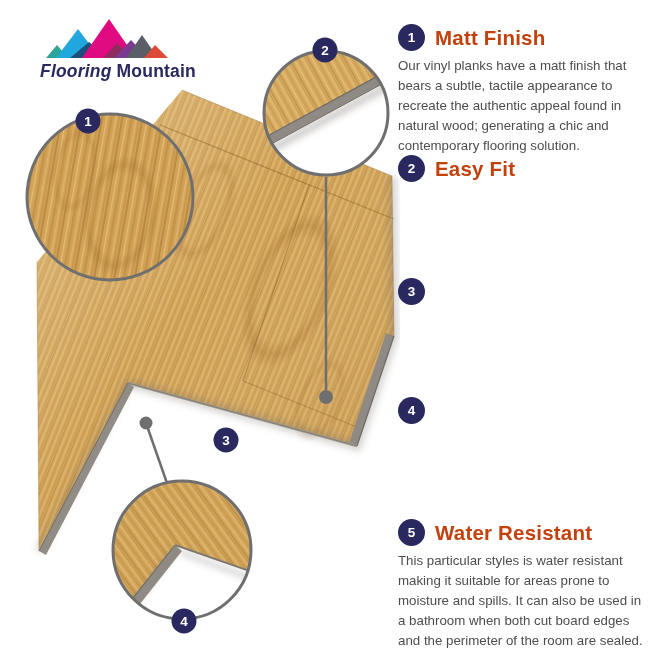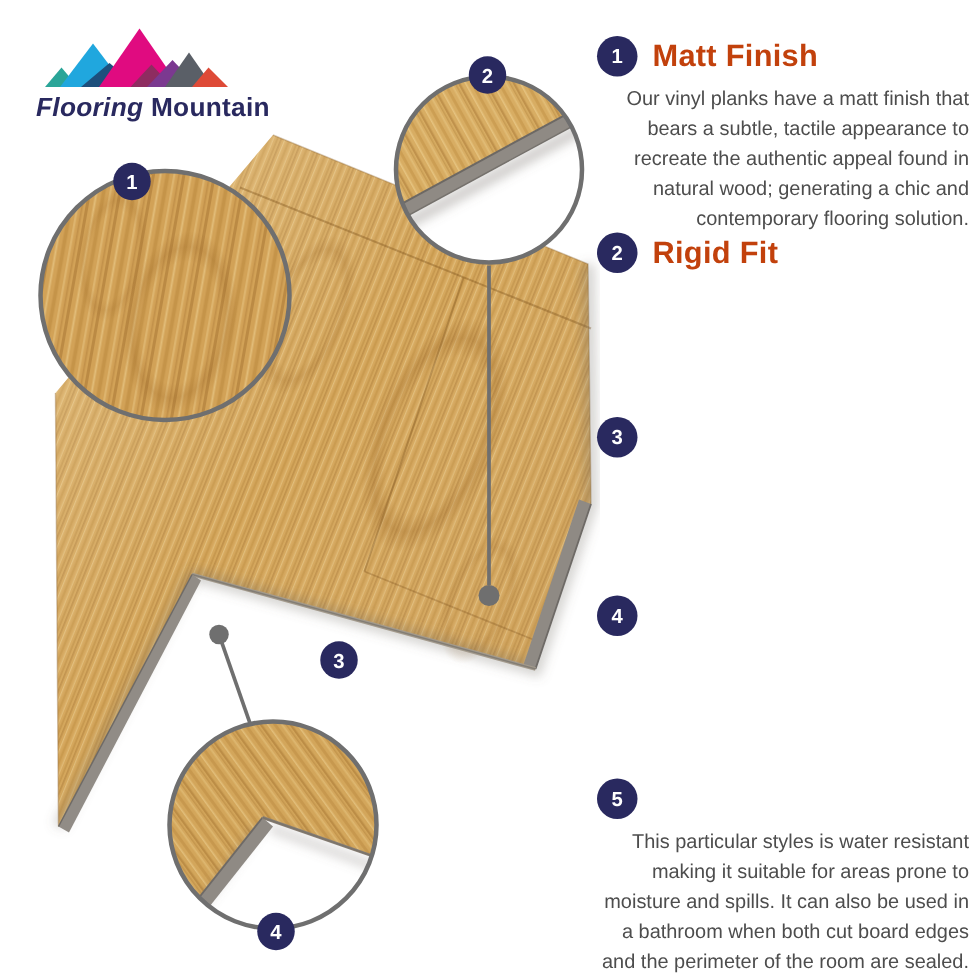--- a/index.html
+++ b/index.html
@@ -1,40 +1,40 @@
 <!DOCTYPE html>
 <html><head>
 <meta charset="utf-8">
 <style>
   html,body{margin:0;padding:0;background:#fff;}
   body{width:650px;height:650px;font-family:"Liberation Sans",sans-serif;-webkit-font-smoothing:antialiased;}
   .canvas{position:relative;width:650px;height:650px;background:#fff;overflow:hidden;}
 
   
-  .logo{position:absolute;left:24px;top:14px;width:170px;z-index:6;}
+  .logo{position:absolute;left:40px;top:14px;width:170px;z-index:6;}
   .logo svg{display:block;}
   .brand{font-size:17.5px;font-weight:bold;color:#29295f;letter-spacing:.2px;margin-top:1px;white-space:nowrap;}
   .brand .it{font-style:italic;margin-right:5px;}
 
   
   .illustration{position:absolute;left:0;top:0;width:400px;height:650px;z-index:1;}
 
   
   .features{position:absolute;left:398px;top:0;width:248px;z-index:5;}
   .feature{position:absolute;left:0;width:248px;}
   .feature:nth-child(1){top:24px;}
   .feature:nth-child(2){top:155px;}
   .feature:nth-child(3){top:278px;}
   .feature:nth-child(4){top:397px;}
   .feature:nth-child(5){top:519px;}
   .f-head{display:flex;align-items:center;gap:10px;}
   .badge{width:27px;height:27px;border-radius:50%;background:#29295f;color:#fff;
          font-size:13.5px;font-weight:bold;display:flex;align-items:center;justify-content:center;flex:0 0 27px;}
   .f-title{font-size:20.5px;color:#c2410c;margin:0;font-weight:bold;letter-spacing:.2px;}
-  .f-desc{margin:5px 0 0;font-size:13.3px;line-height:20px;color:#4d4d4d;text-align:right;}
+  .f-desc{margin:5px 0 0;font-size:13.3px;line-height:20px;color:#4d4d4d;}
 
   svg text.callout-num{font-family:"Liberation Sans",sans-serif;font-weight:bold;fill:#fff;font-size:13.5px;text-anchor:middle;}
 </style>
 </head>
 <body>
 
 <div class="canvas">
 
   <div class="logo">
     <svg width="150" height="46" viewBox="0 0 150 46">
@@ -212,21 +212,21 @@
         <h2 class="f-title">Matt Finish</h2>
       </div>
       <p class="f-desc">Our vinyl planks have a matt finish that bears a subtle, tactile appearance to recreate the authentic appeal found in natural wood; generating a chic and contemporary flooring solution.</p>
     </section>
 
     <section class="feature">
       <div class="f-head">
         <span class="badge">
             <span>2</span>
           </span>
-        <h2 class="f-title">Rigid Fit</h2>
+        <h2 class="f-title">Easy Fit</h2>
       </div>
     </section>
 
     <section class="feature">
       <div class="f-head">
         <span class="badge">
             <span>3</span>
           </span>
       </div>
     </section>
@@ -237,18 +237,19 @@
             <span>4</span>
           </span>
       </div>
     </section>
 
     <section class="feature">
       <div class="f-head">
         <span class="badge">
             <span>5</span>
           </span>
+        <h2 class="f-title">Water Resistant</h2>
       </div>
       <p class="f-desc">This particular styles is water resistant making it suitable for areas prone to moisture and spills. It can also be used in a bathroom when both cut board edges and the perimeter of the room are sealed.</p>
     </section>
 
   </div>
 </div>
 
 </body></html>

